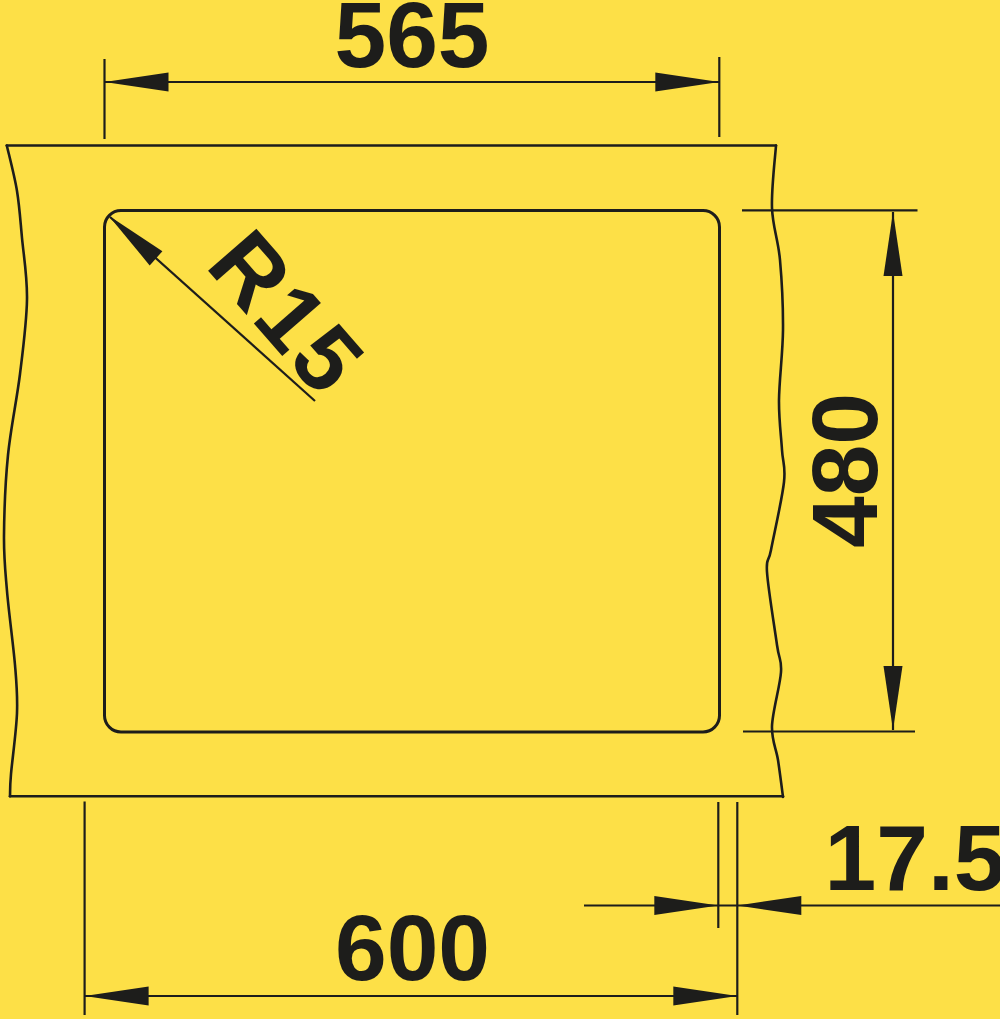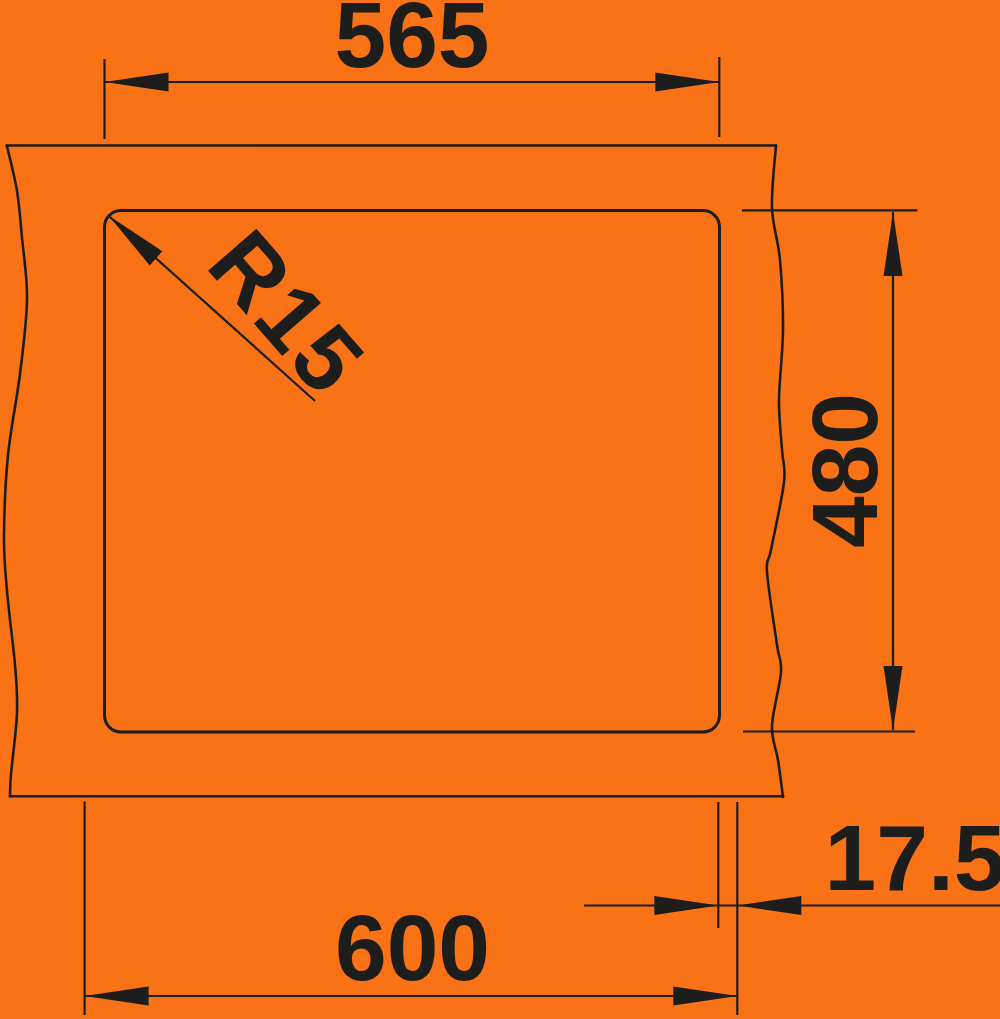--- a/index.html
+++ b/index.html
@@ -1,16 +1,16 @@
 <!DOCTYPE html>
 <html><head>
 <meta charset="utf-8">
 <style>
   html,body{margin:0;padding:0;background:#ffffff;}
-  .wrap{width:1000px;height:1019px;position:relative;overflow:hidden;background:#f97316;}
+  .wrap{width:1000px;height:1019px;position:relative;overflow:hidden;background:#fde047;}
   text{font-family:"Liberation Sans",sans-serif;font-weight:bold;fill:#1d1d1b;}
 </style>
 </head>
 <body>
 <div class="wrap">
 <svg width="1000" height="1019" viewBox="0 0 1000 1019" xmlns="http://www.w3.org/2000/svg">
 
   <g fill="none" stroke="#1d1d1b" stroke-width="2.6" stroke-linejoin="round" stroke-linecap="round">
     <path d="M6.8,145.5 L776,145.5"></path>
     <path d="M776.0,145.5 C775.3,155.9 771.3,188.9 772.0,208.0 C772.7,227.1 778.2,239.7 780.0,260.0 C781.8,280.3 783.2,306.7 783.0,330.0 C782.8,353.3 779.2,380.0 779.0,400.0 C778.8,420.0 781.2,436.3 782.0,450.0 C782.8,463.7 785.8,465.3 784.0,482.0 C782.2,498.7 773.8,535.0 771.0,550.0 C768.2,565.0 766.0,556.2 767.0,572.0 C768.0,587.8 774.7,628.3 777.0,645.0 C779.3,661.7 781.8,658.5 781.0,672.0 C780.2,685.5 772.5,711.3 772.0,726.0 C771.5,740.7 776.2,748.2 778.0,760.0 C779.8,771.8 782.2,790.8 783.0,797.0"></path>

